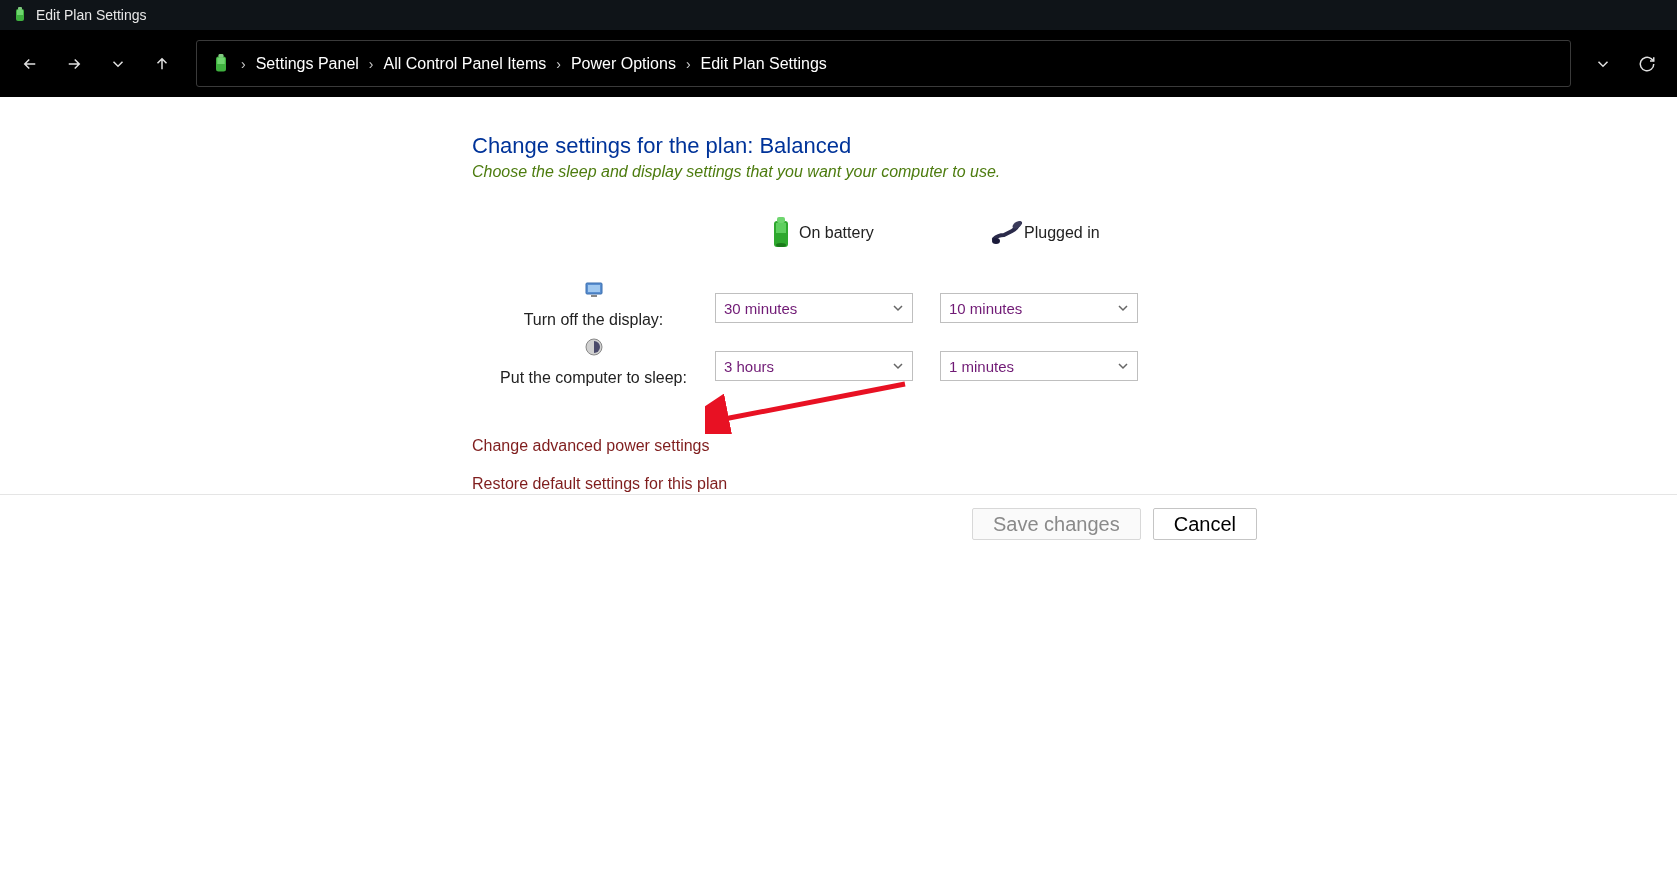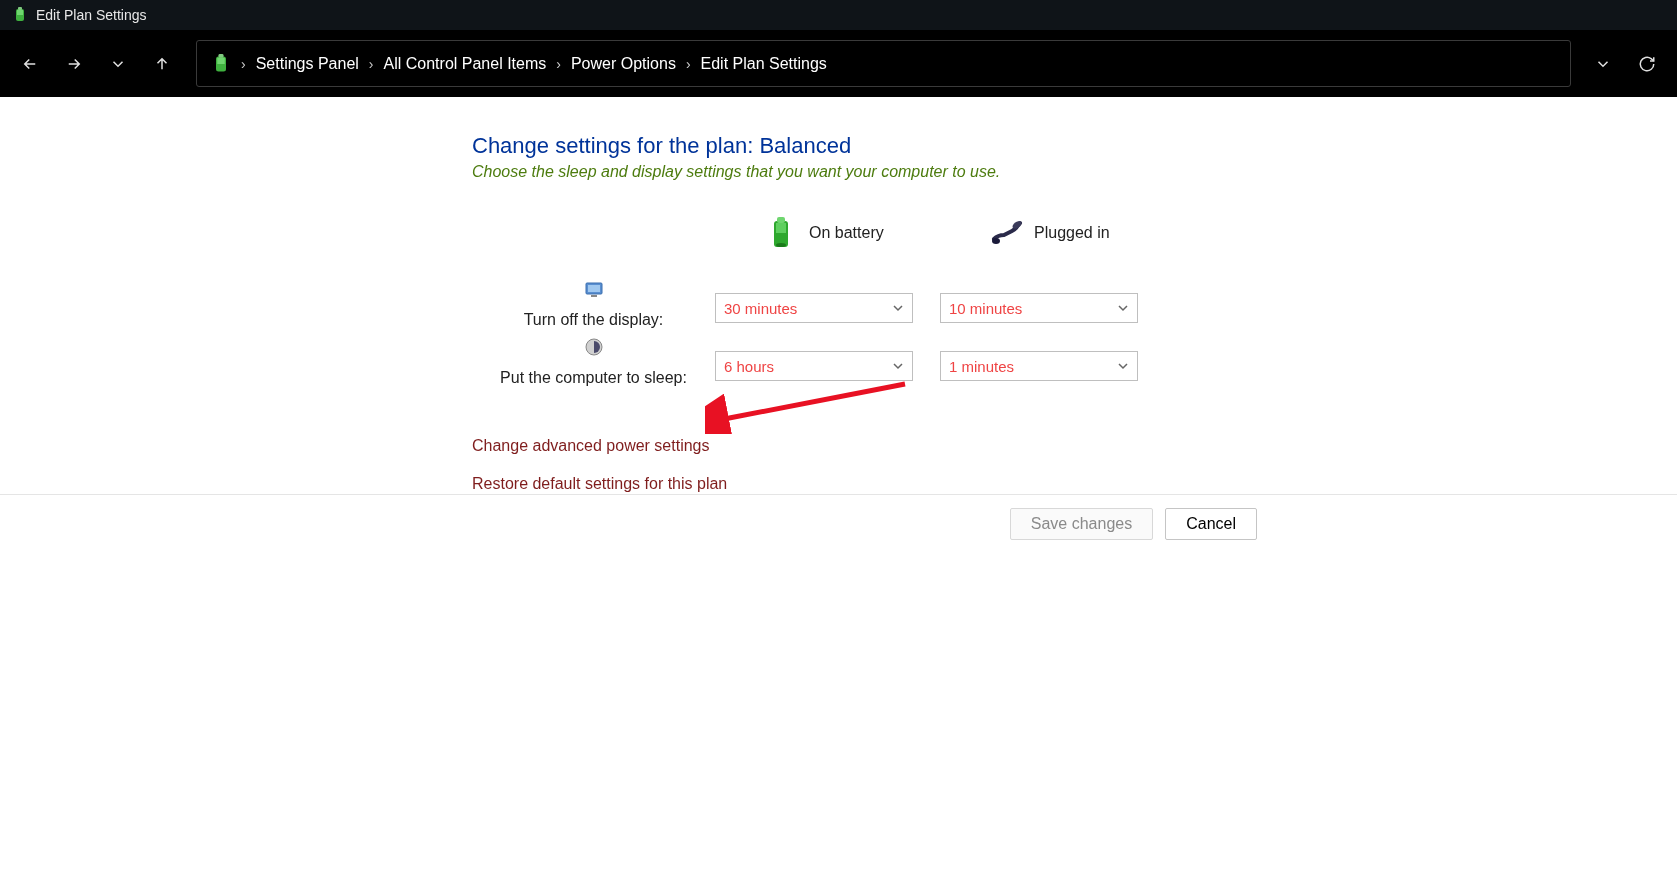--- a/index.html
+++ b/index.html
@@ -108,21 +108,20 @@
     
     
     .settings-grid {
       display: grid;
       grid-template-columns: 243px 225px 225px;
       row-gap: 0;
     }
     .col-header {
       display: flex;
       align-items: center;
-      gap: 10px;
       padding-bottom: 28px;
       padding-left: 48px;
     }
     .col-header-icon {
       width: 36px;
       height: 36px;
     }
     .col-header-text {
       font-size: 16px;
       color: #222222;
@@ -151,21 +150,21 @@
       width: 198px;
       height: 30px;
       border: 1px solid #bfbfbf;
       background: #ffffff;
       display: flex;
       align-items: center;
       justify-content: space-between;
       padding: 0 8px 0 8px;
       cursor: pointer;
       font-size: 15px;
-      color: #ef4444;
+      color: #701a75;
     }
     .select-chevron {
       width: 12px;
       height: 12px;
     }
     
     
     .links {
       margin-top: 42px;
     }
@@ -202,21 +201,21 @@
       right: 420px;
       top: 508px;
       display: flex;
       gap: 12px;
     }
     .btn {
       height: 32px;
       padding: 0 20px;
       border: 1px solid #c5c5c5;
       background: #ffffff;
-      font-size: 16px;
+      font-size: 20px;
       cursor: pointer;
       display: flex;
       align-items: center;
       justify-content: center;
       border-radius: 2px;
     }
     .btn.disabled {
       background: #fafafa;
       color: #8a8a8a;
       border-color: #d8d8d8;
@@ -352,21 +351,21 @@
       <span class="row-icon">
         <svg viewBox="0 0 20 20">
           <circle cx="10" cy="10" r="8" fill="#d0d0d0" stroke="#888"></circle>
           <path d="M10 4 A6 6 0 0 1 10 16 Z" fill="#4a4a6a"></path>
         </svg>
       </span>
       <span class="row-text">Put the computer to sleep:</span>
     </div>
     <div class="select-cell">
       <div class="select">
-        <span>6 hours</span>
+        <span>3 hours</span>
         <svg class="select-chevron" viewBox="0 0 12 12">
           <path d="M2 4l4 4 4-4" fill="none" stroke="#666" stroke-width="1.5"></path>
         </svg>
       </div>
     </div>
     <div class="select-cell">
       <div class="select">
         <span>1 minutes</span>
         <svg class="select-chevron" viewBox="0 0 12 12">
           <path d="M2 4l4 4 4-4" fill="none" stroke="#666" stroke-width="1.5"></path>

